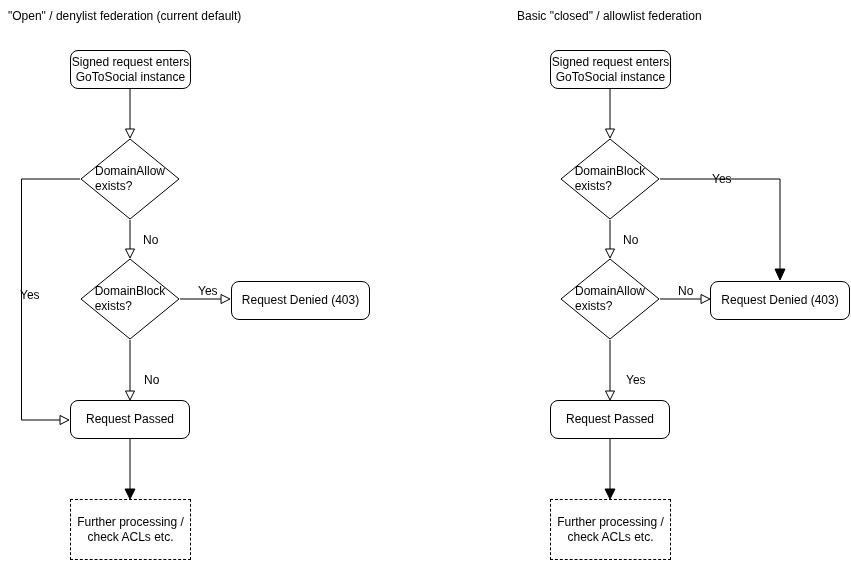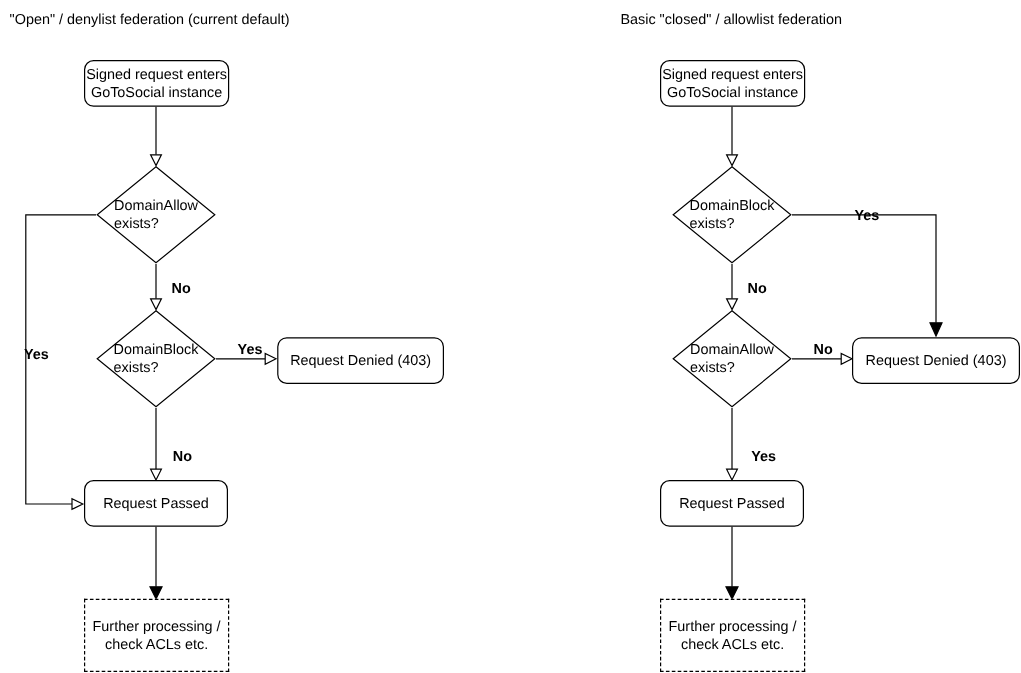--- a/index.html
+++ b/index.html
@@ -84,21 +84,20 @@
     position: absolute;
     inset: 0;
     display: flex;
     align-items: center;
     justify-content: center;
   }
   .edge-label {
     position: absolute;
     line-height: 14px;
     white-space: nowrap;
-    font-weight: bold;
   }
 </style>
 </head>
 <body>
 
 <div class="canvas">
 
   <svg class="edges" width="851" height="561" viewBox="0 0 851 561">
 
     <g>

